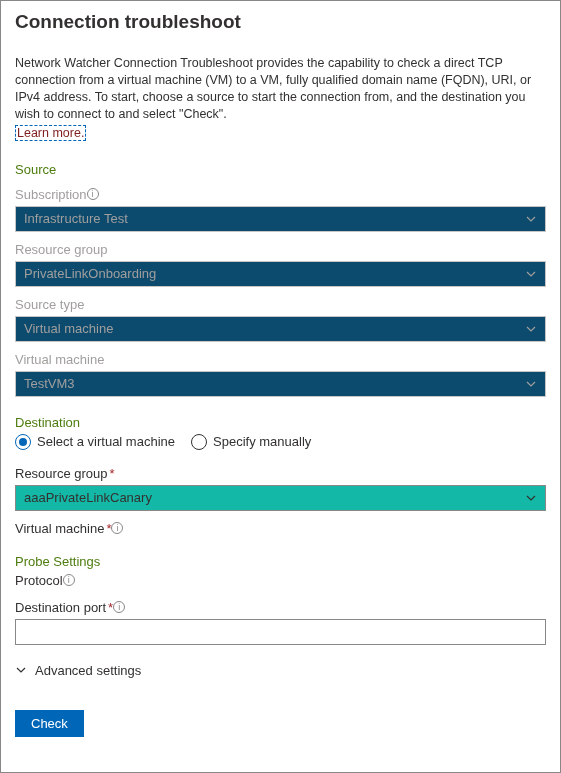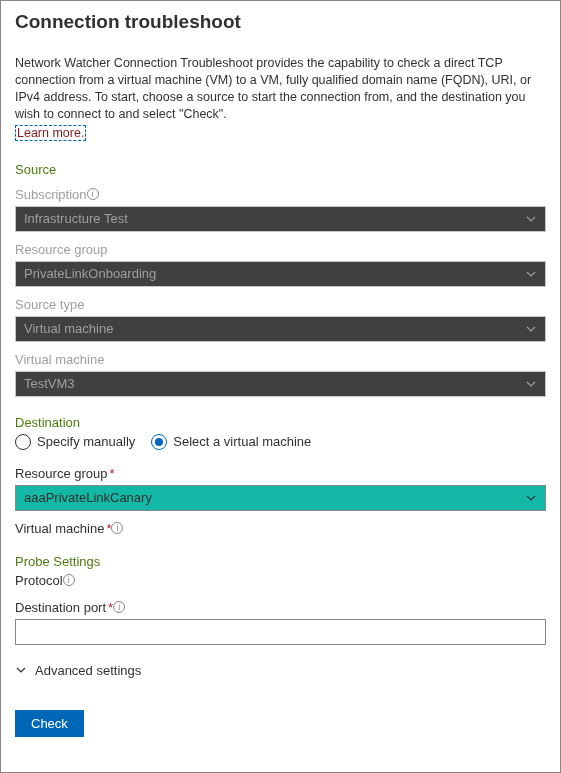--- a/index.html
+++ b/index.html
@@ -63,21 +63,21 @@
   .dropdown {
     margin-top:4px;
     height:26px;
     display:flex; align-items:center; justify-content:space-between;
     padding:0 8px;
     font-size:13px;
     border:1px solid #8a8886;
     background:#14b8a6;
   }
   .dropdown.disabled {
-    background:#404040;
+    background:#0c4a6e;
     color:#a19f9d;
     border-color:#c8c6c4;
   }
   .dropdown.disabled .chev-icon svg path { stroke:#a19f9d; }
   .chev-icon { width:12px; height:12px; display:flex; align-items:center; justify-content:center; }
   .chev-icon svg { width:12px; height:12px; }
   .radio-row {
     display:flex; align-items:center; gap:16px;
     margin-top:4px;
   }
@@ -172,29 +172,29 @@
         <svg viewBox="0 0 12 12">
             <path d="M2 4 L6 8 L10 4" fill="none" stroke="#605e5c" stroke-width="1.2"></path>
           </svg>
       </span>
     </div>
 
     
     <div class="section-label" style="margin-top:18px;">Destination</div>
     <div class="radio-row">
       <label class="radio">
-        <span class="radio-circle"></span>
-        <span>Specify manually</span>
-      </label>
-      <label class="radio">
         <span class="radio-circle selected">
             <span class="radio-dot"></span>
           </span>
         <span>Select a virtual machine</span>
       </label>
+      <label class="radio">
+        <span class="radio-circle"></span>
+        <span>Specify manually</span>
+      </label>
     </div>
 
     <div class="field-label dark" style="margin-top:16px;">
       <span>Resource group</span>
       <span class="req">*</span>
     </div>
     <div class="dropdown">
       <span>aaaPrivateLinkCanary</span>
       <span class="chev-icon">
         <svg viewBox="0 0 12 12">

